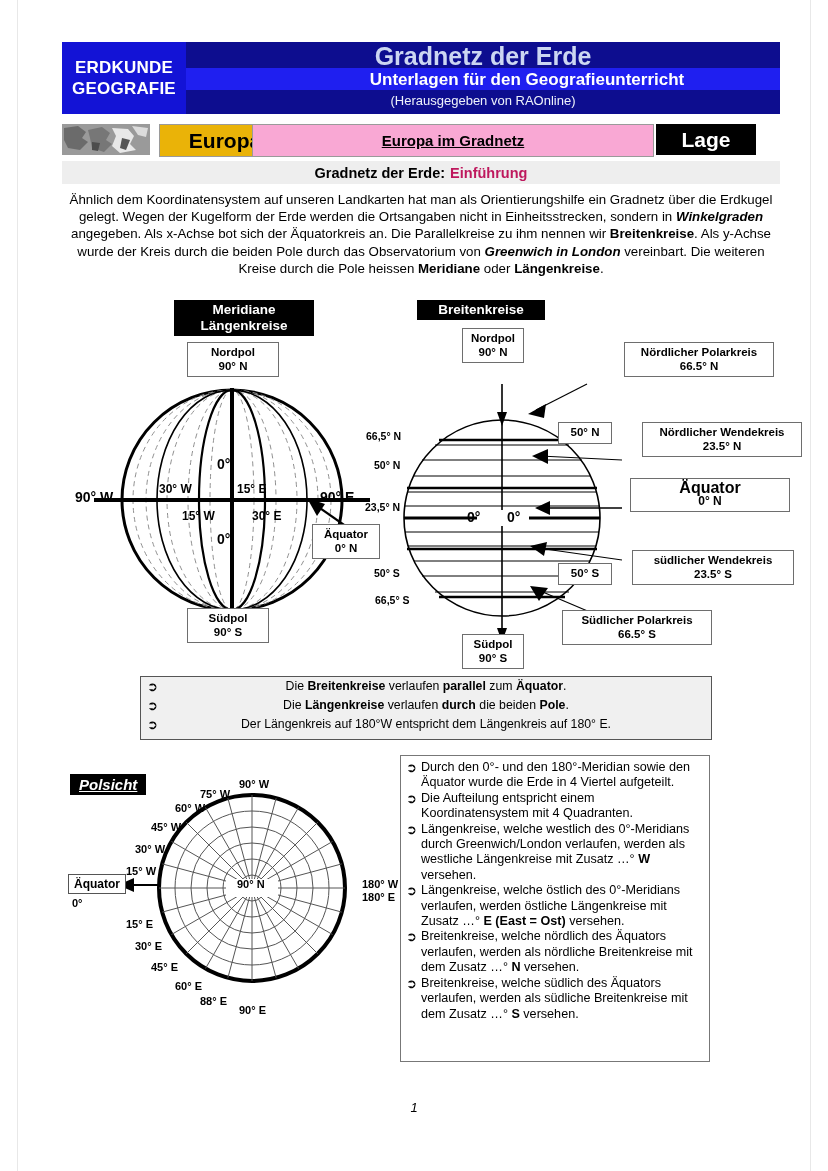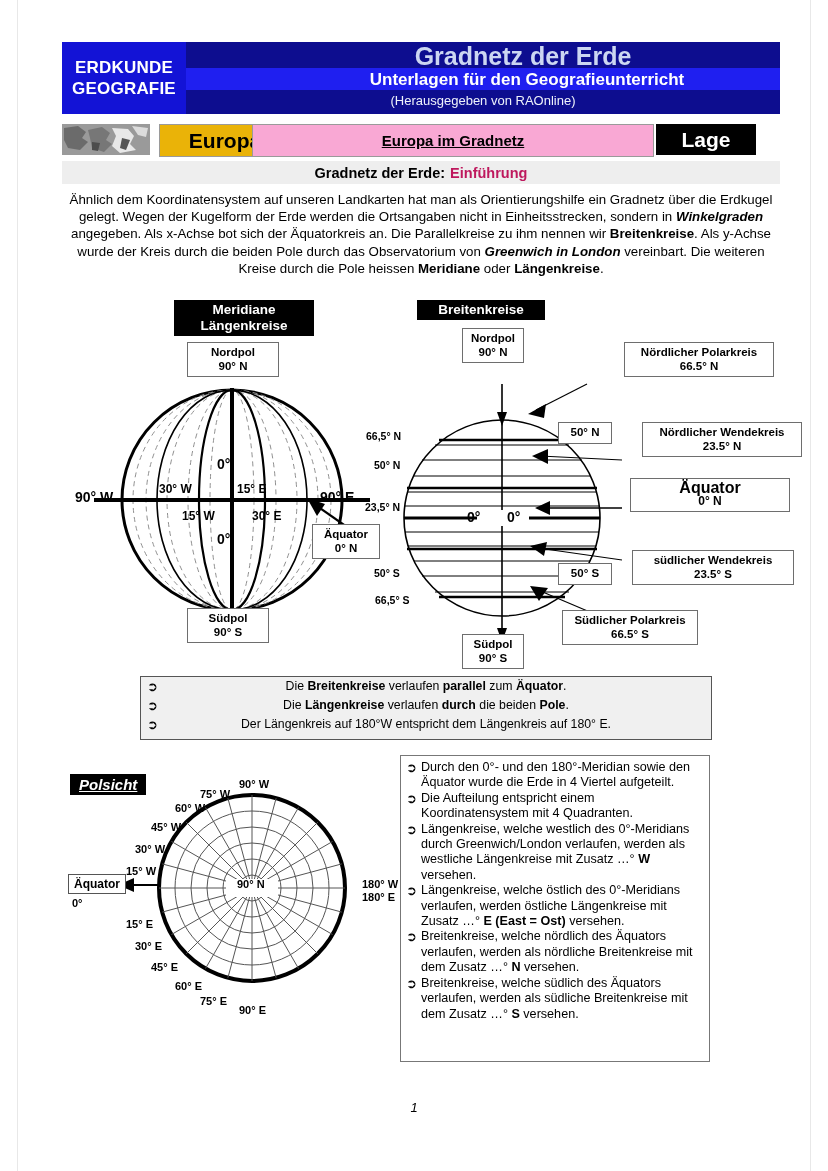--- a/index.html
+++ b/index.html
@@ -12,21 +12,21 @@
   
   .hdr{position:absolute;left:62px;top:42px;width:718px;height:72px;}
   .hdr-left{position:absolute;left:0;top:0;width:124px;height:72px;
             background:#1313d6;display:flex;flex-direction:column;
             align-items:center;justify-content:center;}
   .hdr-left span{color:#fff;font-weight:bold;font-size:17px;line-height:21px;letter-spacing:.2px;}
   .hdr-right{position:absolute;left:124px;top:0;width:594px;height:72px;
              background:#0d0d8f;overflow:hidden;}
   .hdr-stripe{position:absolute;left:0;top:26px;width:594px;height:22px;background:#1f1ff0;}
   .hdr-t1{position:absolute;left:0;top:1px;width:594px;text-align:center;
-          color:#ccd6f2;font-size:25px;font-weight:bold;line-height:27px;margin-left:40px;}
+          color:#ccd6f2;font-size:25px;font-weight:bold;line-height:27px;}
   .hdr-t2{position:absolute;left:0;top:27px;width:682px;text-align:center;
           color:#ffffff;font-size:17px;font-weight:bold;line-height:21px;}
   .hdr-t3{position:absolute;left:0;top:50px;width:594px;text-align:center;
           color:#eef2fb;font-size:13px;line-height:17px;}
 
   
   .navrow{position:absolute;left:62px;top:124px;width:718px;height:31px;}
   .nav-thumb{position:absolute;left:0;top:0;width:88px;height:31px;
              background:#8d8d8d;overflow:hidden;}
   .nav-europa{position:absolute;left:97px;top:0;width:90px;height:31px;
@@ -263,21 +263,21 @@
 23.5° N</span>
     </div>
     <div class="boxlbl" style="left:568px;top:180px;width:160px;padding-top:2px;">
       <div style="font-size:16px;">Äquator</div>
       <div style="font-size:12px;">0° N</div>
     </div>
     <div class="boxlbl" style="left:570px;top:252px;width:162px;">
       <span style="white-space:pre-line;">südlicher Wendekreis
 23.5° S</span>
     </div>
-    <div class="boxlbl" style="left:500px;top:312px;width:136px;">
+    <div class="boxlbl" style="left:500px;top:312px;width:150px;">
       <span style="white-space:pre-line;">Südlicher Polarkreis
 66.5° S</span>
     </div>
 
     <div class="boxlbl" style="left:400px;top:336px;width:62px;">
       <span style="white-space:pre-line;">Südpol
 90° S</span>
     </div>
   </div>
 
@@ -339,21 +339,21 @@
     <div class="plain" style="left:138px;top:18px;font-size:11px;">75° W</div>
     <div class="plain" style="left:113px;top:32px;font-size:11px;">60° W</div>
     <div class="plain" style="left:89px;top:51px;font-size:11px;">45° W</div>
     <div class="plain" style="left:73px;top:73px;font-size:11px;">30° W</div>
     <div class="plain" style="left:64px;top:95px;font-size:11px;">15° W</div>
     <div class="plain" style="left:10px;top:127px;font-size:11px;">0°</div>
     <div class="plain" style="left:64px;top:148px;font-size:11px;">15° E</div>
     <div class="plain" style="left:73px;top:170px;font-size:11px;">30° E</div>
     <div class="plain" style="left:89px;top:191px;font-size:11px;">45° E</div>
     <div class="plain" style="left:113px;top:210px;font-size:11px;">60° E</div>
-    <div class="plain" style="left:138px;top:225px;font-size:11px;">75° E</div>
+    <div class="plain" style="left:138px;top:225px;font-size:11px;">88° E</div>
     <div class="plain" style="left:177px;top:234px;font-size:11px;">90° E</div>
   </div>
 
   <div class="rbox">
     <div class="rb-item">
       <span class="bullet">➲</span>
       <span>Durch den 0°- und den 180°-Meridian sowie den Äquator wurde die Erde in 4 Viertel aufgeteilt.</span>
     </div>
     <div class="rb-item">
       <span class="bullet">➲</span>

